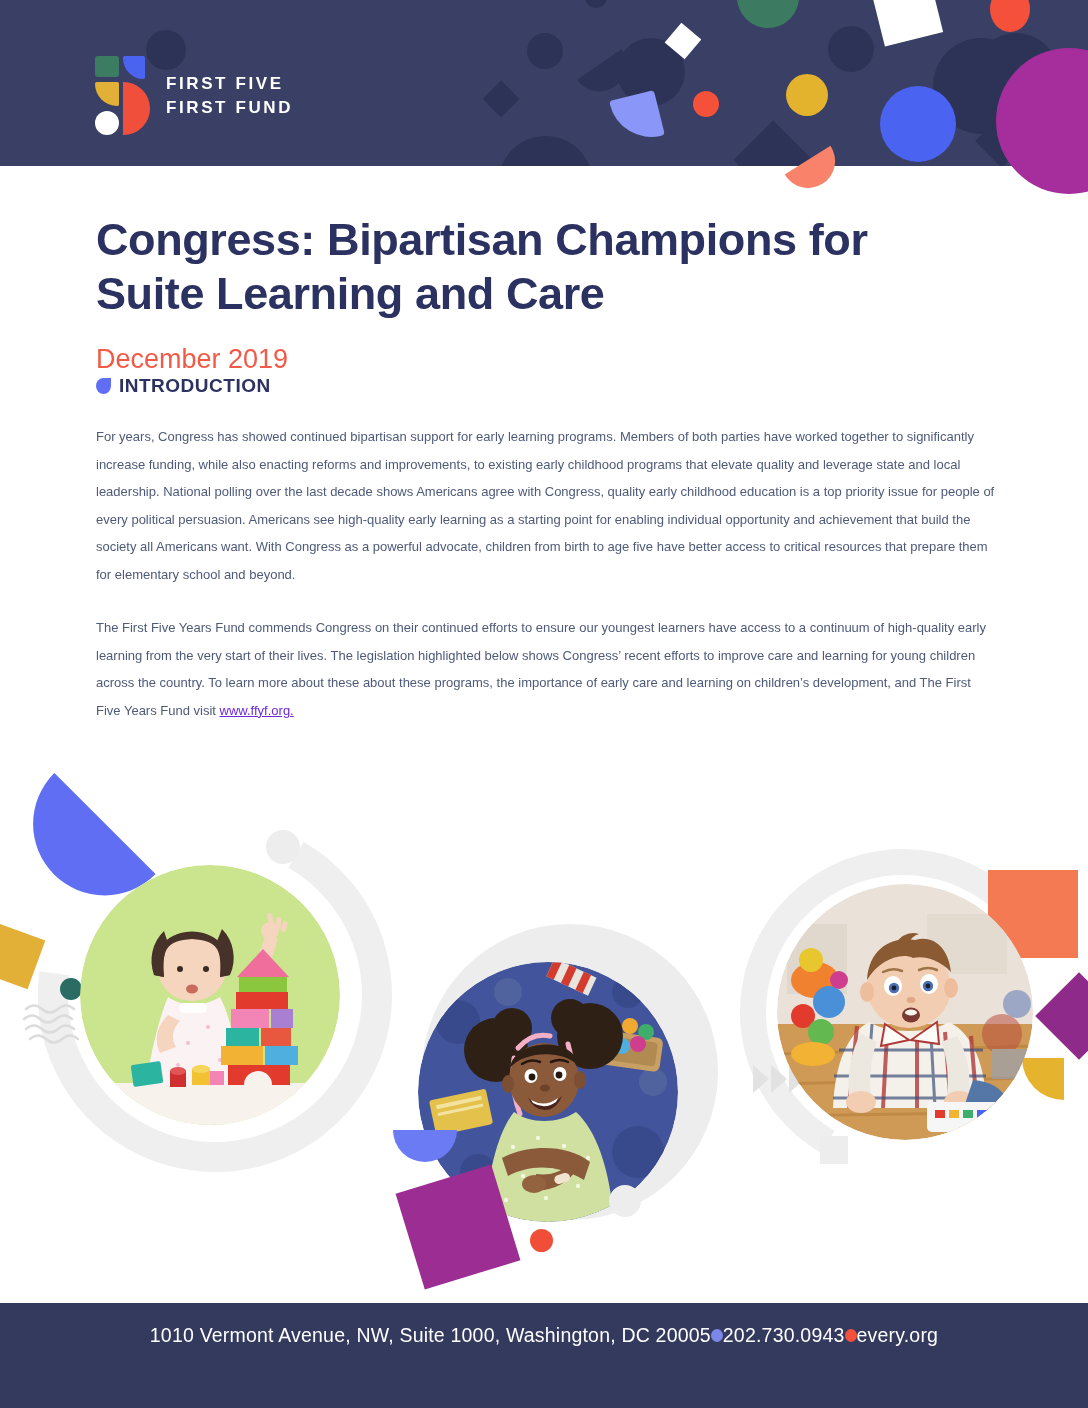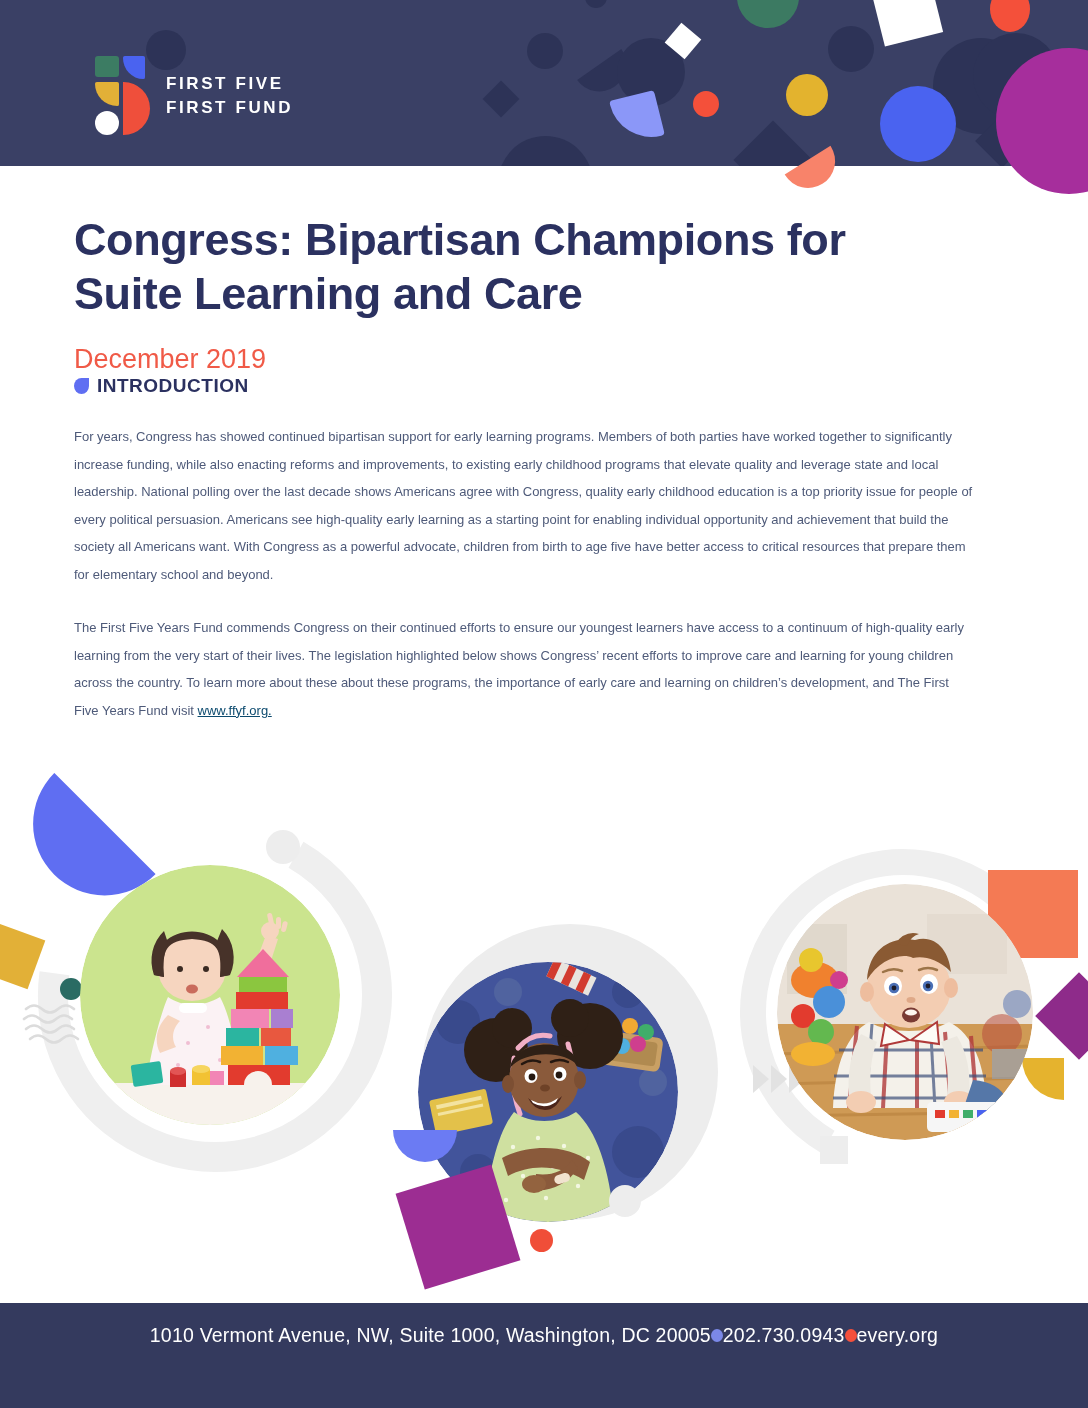--- a/index.html
+++ b/index.html
@@ -50,28 +50,28 @@
   .logo-mark { position:relative; width:58px; height:79px; }
   .lg { position:absolute; }
   .lg-green { left:0; top:0; width:24px; height:21px; border-radius:3px; background:#3c7c63; }
   .lg-blue { left:28px; top:0; width:22px; height:23px; border-radius:2px 2px 2px 100%; background:#4a63f0; }
   .lg-yellow { left:0; top:26px; width:24px; height:24px; border-radius:2px 2px 2px 100%; background:#e2b037; }
   .lg-red { left:28px; top:26px; width:27px; height:53px; border-radius:0 53px 53px 0; background:#ef4f3b; }
   .lg-white { left:0; top:55px; width:24px; height:24px; border-radius:50%; background:#ffffff; }
   .logo-text { margin-left:13px; color:#ffffff; font-weight:bold; font-size:17px; letter-spacing:2.6px; line-height:1.4; }
 
   
-  .main { position:relative; padding:0 95px 0 74px; }
+  .main { position:relative; padding:0 95px 0 96px; }
   .title { margin-top:47px; font-size:45px; line-height:54px; font-weight:bold; letter-spacing:-0.4px; color:#2b3160; }
   .date { margin-top:23px; font-size:27px; color:#f05a47; }
   .section-heading { display:flex; align-items:center; }
   .petal { width:15px; height:16px; background:#5f6ef2; border-radius:100% 0 100% 100%; margin-right:8px; }
   .section-heading span.txt { font-size:19px; font-weight:bold; letter-spacing:0.5px; color:#2b3160; }
   .body-p { margin-top:26px; width:900px; font-size:13px; line-height:27.5px; color:#4e5a79; }
-  .body-p a { color:#0c4a6e; text-decoration:underline; }
+  .body-p a { color:#6d28d9; text-decoration:underline; }
 
   
   .collage { position:absolute; left:0; top:825px; width:1088px; height:480px; }
   .cd { position:absolute; }
   .photo-circle { position:absolute; border-radius:50%; overflow:hidden; }
   .gray { background:#ededed; }
 
   
   .blue-wedge { left:8px; top:-12px; width:143px; height:72px; border-radius:0 0 72px 72px; background:#5f6ef2; transform:rotate(45deg); }
   .yellow-sq { left:-14px; top:105px; width:52px; height:52px; background:#e2b037; transform:rotate(20deg); }

